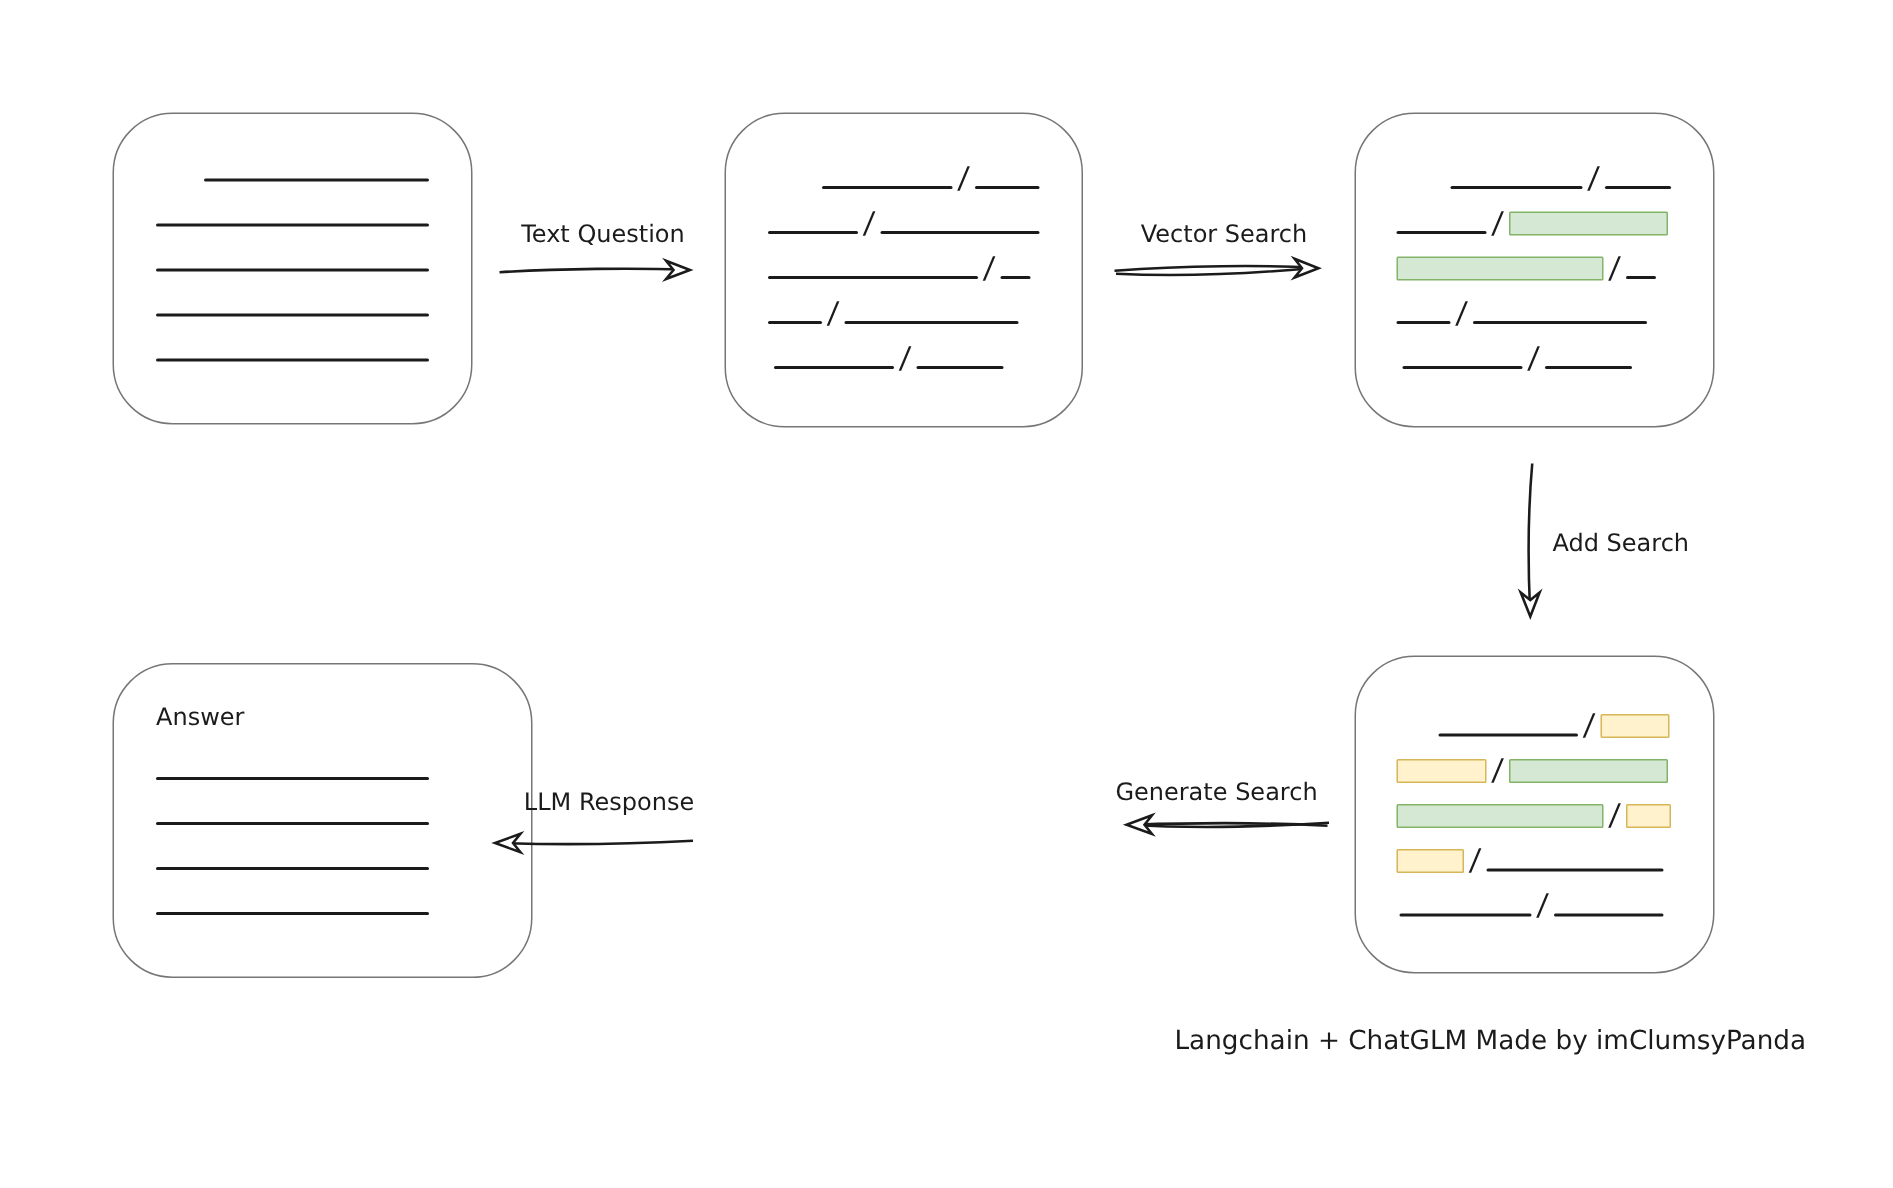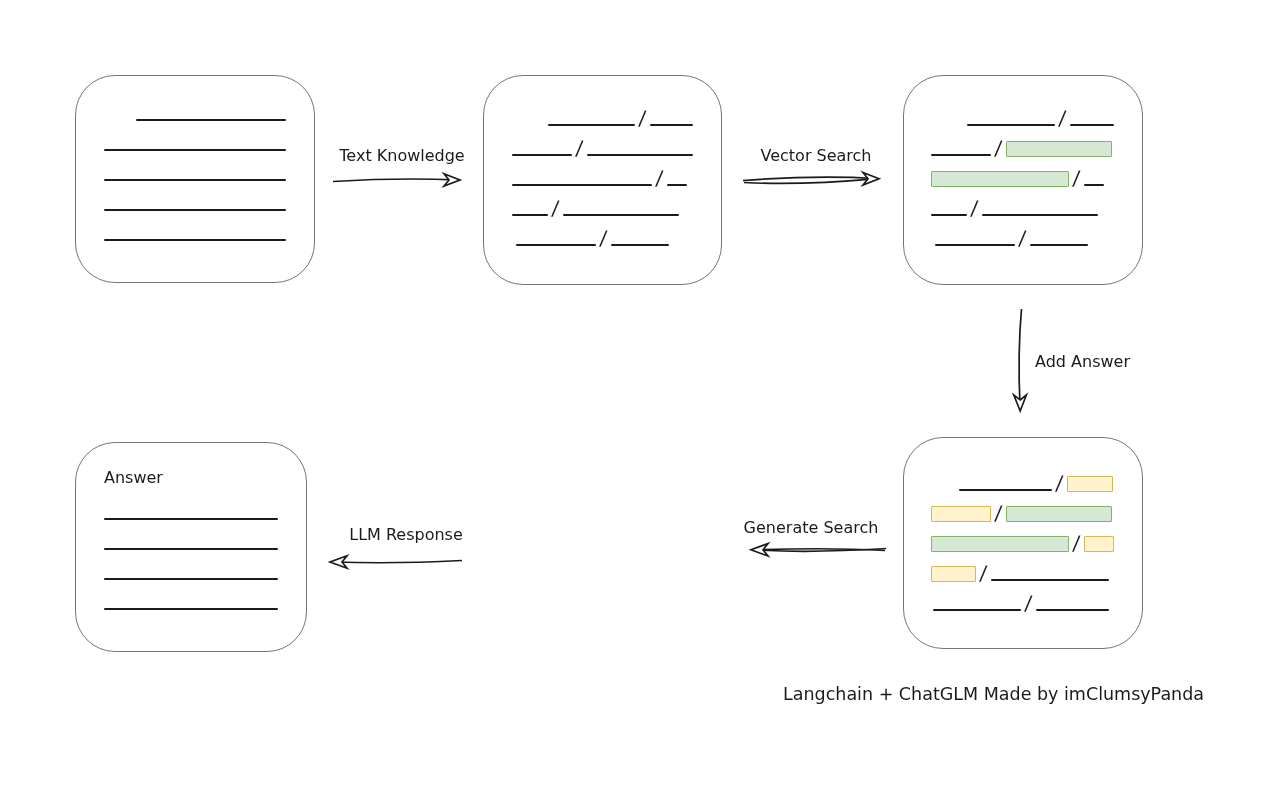--- a/index.html
+++ b/index.html
@@ -137,41 +137,41 @@
         <div class="hline" style="width: 118px;"></div>
       </div>
       <div class="seg-row" style="margin-left: 2px;">
         <div class="hline" style="width: 88px;"></div>
         <span class="slash">/</span>
         <div class="hline" style="width: 73px;"></div>
       </div>
     </div>
 
 
-  <div class="node" style="left:75px;top:442px;width:232px;height:210px;padding:24px 28px 0;">
+  <div class="node" style="left:75px;top:442px;width:280px;height:210px;padding:24px 28px 0;">
     <div class="node-title">Answer</div>
     <div style="margin-top:2px;">
         <div class="seg-row">
           <div class="hline" style="width: 182px;"></div>
         </div>
         <div class="seg-row">
           <div class="hline" style="width: 182px;"></div>
         </div>
         <div class="seg-row">
           <div class="hline" style="width: 182px;"></div>
         </div>
         <div class="seg-row">
           <div class="hline" style="width: 182px;"></div>
         </div>
       </div>
   </div>
 
-  <div class="flow-label centered" style="left:332px;top:146px;width:140px;">Text Knowledge</div>
+  <div class="flow-label centered" style="left:332px;top:146px;width:140px;">Text Question</div>
   <div class="flow-label centered" style="left:742px;top:146px;width:148px;">Vector Search</div>
-  <div class="flow-label" style="left:1035px;top:352px;">Add Answer</div>
+  <div class="flow-label" style="left:1035px;top:352px;">Add Search</div>
   <div class="flow-label centered" style="left:736px;top:518px;width:150px;">Generate Search</div>
   <div class="flow-label centered" style="left:316px;top:525px;width:148px;margin-left:16px;">LLM Response</div>
 
   <svg class="arrow-svg" style="left:332px;top:170px;" width="140" height="22" viewBox="0 0 140 22">
     <path d="M1,11.5 C 42,9 92,8.6 124,9.8"></path>
     <path class="head" d="M112,3.8 L128,10 L112,16 L117,10 Z"></path>
   </svg>
 
   <svg class="arrow-svg" style="left:742px;top:168px;" width="150" height="24" viewBox="0 0 150 24">
     <path d="M1,12.5 C 48,9 100,8.6 134,10.5"></path>

